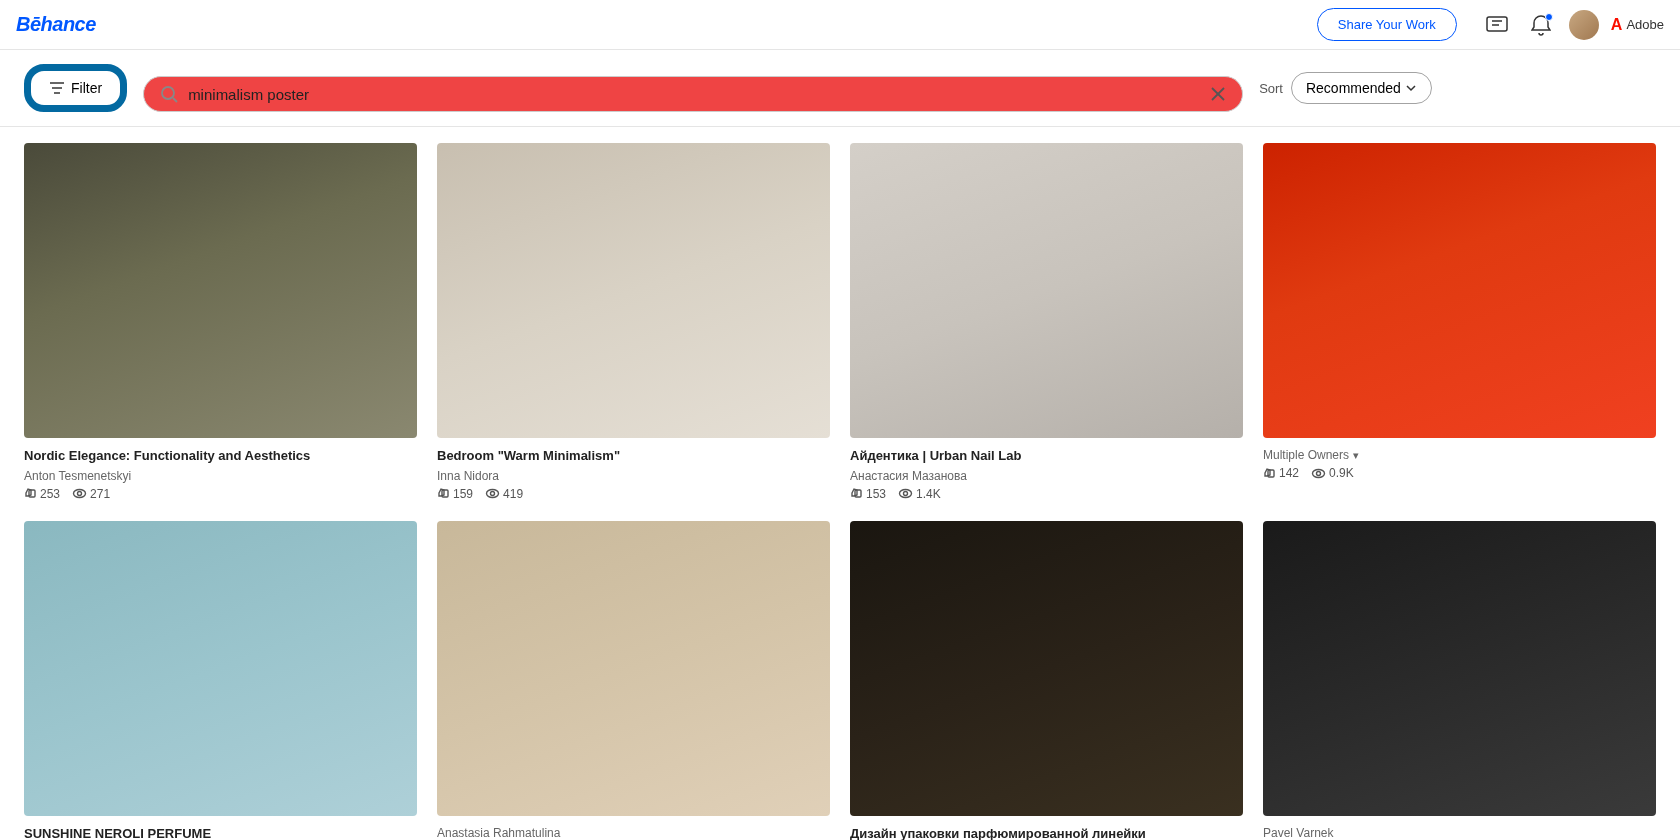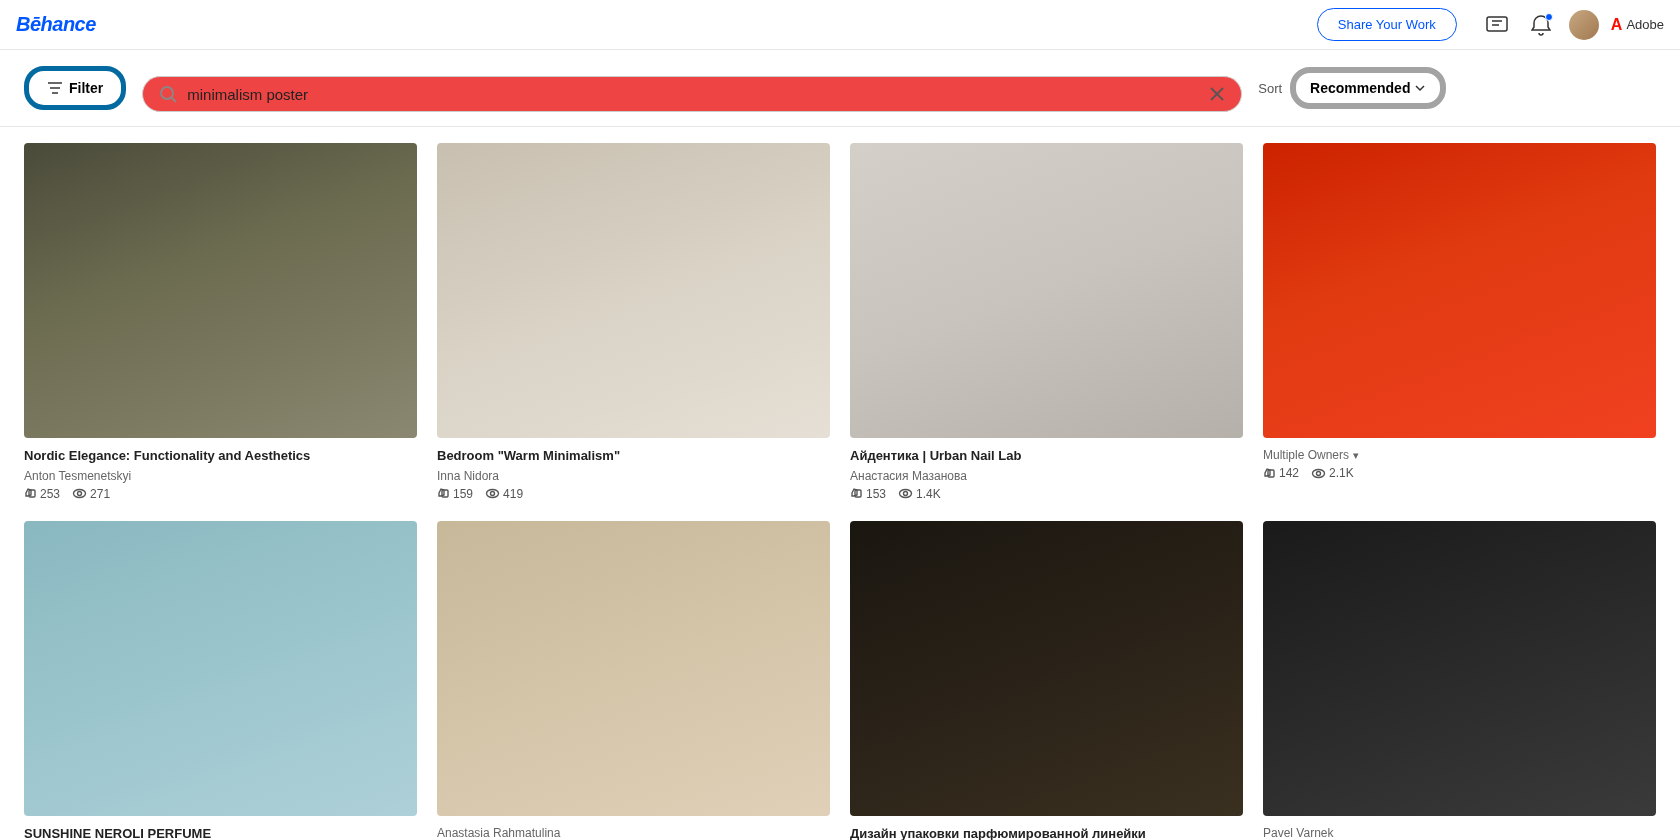--- a/index.html
+++ b/index.html
@@ -31,37 +31,37 @@
     .adobe-logo { font-size: 13px; color: #333; display: flex; align-items: center; gap: 4px; cursor: pointer; }
     .adobe-icon { color: #fa0f00; font-weight: 900; font-size: 16px; }
 
     
     .search-section {
       padding: 14px 24px; border-bottom: 1px solid #e5e5e5;
       display: flex; align-items: center; gap: 16px;
     }
     .filter-btn {
       display: flex; align-items: center; gap: 6px;
-      padding: 9px 18px; border: 5px solid #0369a1; border-radius: 20px;
-      cursor: pointer; font-size: 14px; background: #fff; white-space: nowrap; font-weight: bold;
+      padding: 9px 18px; border: 7px solid #0369a1; border-radius: 20px;
+      cursor: pointer; font-size: 14px; background: #fff; white-space: nowrap;
     }
     .search-bar {
       flex: 1; display: flex; align-items: center;
       border: 1px solid #ccc; border-radius: 20px; padding: 8px 16px;
       background: #ef4444; max-width: 1100px; margin-top: 12px;
     }
     .search-icon-svg { color: #888; margin-right: 10px; flex-shrink: 0; }
     .search-input { border: none; outline: none; flex: 1; font-size: 15px; color: #222; background: transparent; }
     .clear-btn { cursor: pointer; color: #555; display: flex; align-items: center; }
     .sort-section { display: flex; align-items: center; gap: 8px; white-space: nowrap; }
     .sort-label { font-size: 13px; color: #555; }
     .sort-btn {
       display: flex; align-items: center; gap: 4px;
-      font-size: 14px; cursor: pointer; font-weight: 700;
-      border: 6px solid #a3a3a3; padding: 7px 14px; border-radius: 20px; background: #fff;
+      font-size: 14px; cursor: pointer; font-weight: 400;
+      border: 1px solid #a3a3a3; padding: 7px 14px; border-radius: 20px; background: #fff;
     }
 
     
     .grid-container { padding: 16px 24px; }
     .grid {
       display: grid;
       grid-template-columns: repeat(4, 1fr);
       gap: 20px;
     }
     .card { cursor: pointer; }
@@ -260,21 +260,21 @@
                 <path d="M2 6l2-4 3 1v5l-3 1H2V6z"></path>
                 <rect x="5" y="3" width="6" height="7" rx="1"></rect>
               </svg>
               <span>142</span>
             </span>
             <span class="stat">
               <svg width="15" height="11" viewBox="0 0 15 11" fill="none" stroke="#555" stroke-width="1.4">
                 <ellipse cx="7.5" cy="5.5" rx="6" ry="4"></ellipse>
                 <circle cx="7.5" cy="5.5" r="2"></circle>
               </svg>
-              <span>2.1K</span>
+              <span>0.9K</span>
             </span>
           </div>
         </div>
       </div>
     </div>
       <div class="card">
       <div class="card-image">
         <div class="card-placeholder img-sunshine" style="width:100%;height:100%;"></div>
       </div>
       <div class="card-header">

